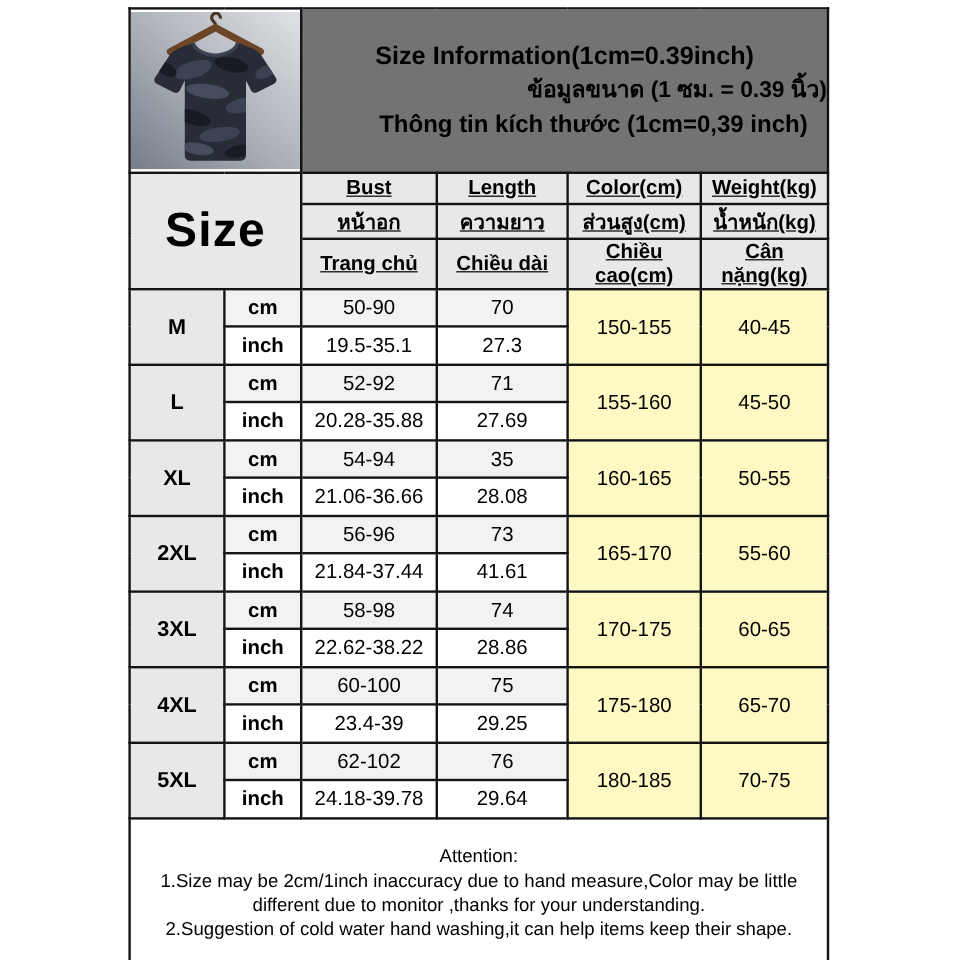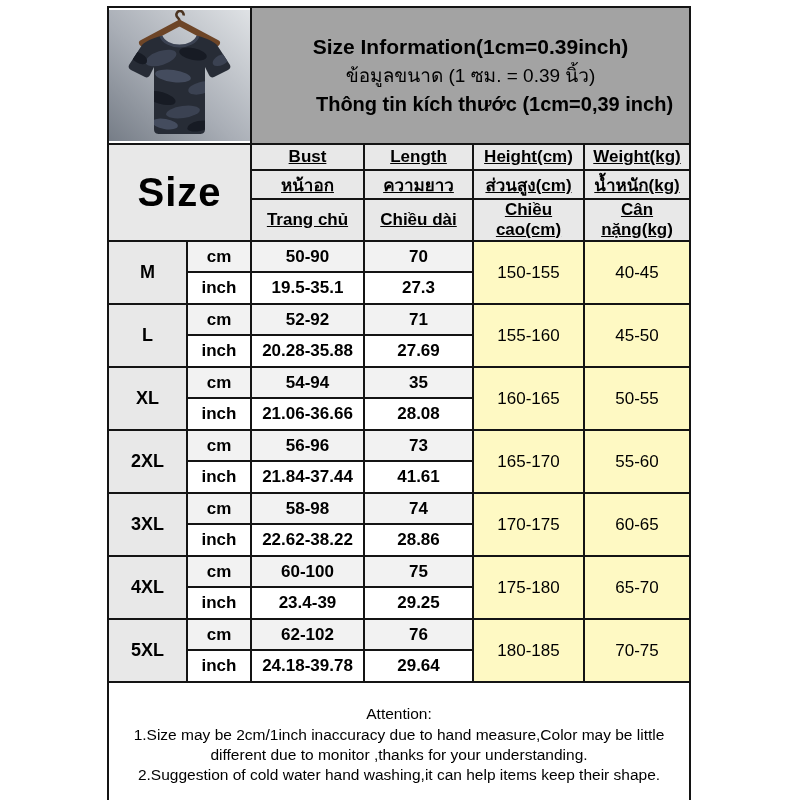--- a/index.html
+++ b/index.html
@@ -31,23 +31,23 @@
     overflow: hidden;
   }
   
   tr.top-row { height: 137px; }
   td.photo-cell {
     background: #ffffff;
     padding: 3px;
     vertical-align: middle;
   }
   td.photo-cell svg { display: block; width: 100%; height: 131px; }
-  td.title-cell { background: #a3a3a3; }
+  td.title-cell { background: #737373; }
   .title-line1 { font-weight: bold; font-size: 21px; line-height: 29px; }
-  .title-line2 { font-weight: normal; font-size: 19px; line-height: 29px; }
+  .title-line2 { font-weight: bold; font-size: 19px; line-height: 29px; text-align: right; }
   .title-line3 { font-weight: bold; font-size: 20px; line-height: 29px; padding-left: 48px; }
   
   tr.hdr-row { height: 26px; }
   th.col-hdr {
     background: #e8e8e8;
     font-weight: bold;
     font-size: 17px;
     text-decoration: underline;
   }
   th.size-hdr {
@@ -61,21 +61,21 @@
   tr.inch-row { height: 32px; padding-left: 40px; }
   th.size-label {
     background: #e8e8e8;
     font-weight: bold;
     font-size: 18px;
   }
   td.unit {
     font-weight: bold;
     font-size: 17px;
   }
-  td.val { font-size: 17px; font-weight: bold; }
+  td.val { font-size: 17px; font-weight: normal; }
   .shaded { background: #f2f2f2; }
   .white  { background: #ffffff; }
   td.range {
     background: #fef9c3;
     font-size: 17px;
   }
   
   td.attention-cell {
     height: 124px;
     background: #ffffff;
@@ -142,21 +142,21 @@
         <div class="title-line1">Size Information(1cm=0.39inch)</div>
         <div class="title-line2">ข้อมูลขนาด (1 ซม. = 0.39 นิ้ว)</div>
         <div class="title-line3">Thông tin kích thước (1cm=0,39 inch)</div>
       </td>
     </tr>
 
     <tr class="hdr-row">
       <th class="size-hdr" colspan="2" rowspan="3">Size</th>
       <th class="col-hdr">Bust</th>
       <th class="col-hdr">Length</th>
-      <th class="col-hdr">Height(cm)</th>
+      <th class="col-hdr">Color(cm)</th>
       <th class="col-hdr">Weight(kg)</th>
     </tr>
     <tr class="hdr-row">
       <th class="col-hdr">หน้าอก</th>
       <th class="col-hdr">ความยาว</th>
       <th class="col-hdr">ส่วนสูง(cm)</th>
       <th class="col-hdr">น้ำหนัก(kg)</th>
     </tr>
     <tr class="hdr-row">
       <th class="col-hdr">Trang chủ</th>

